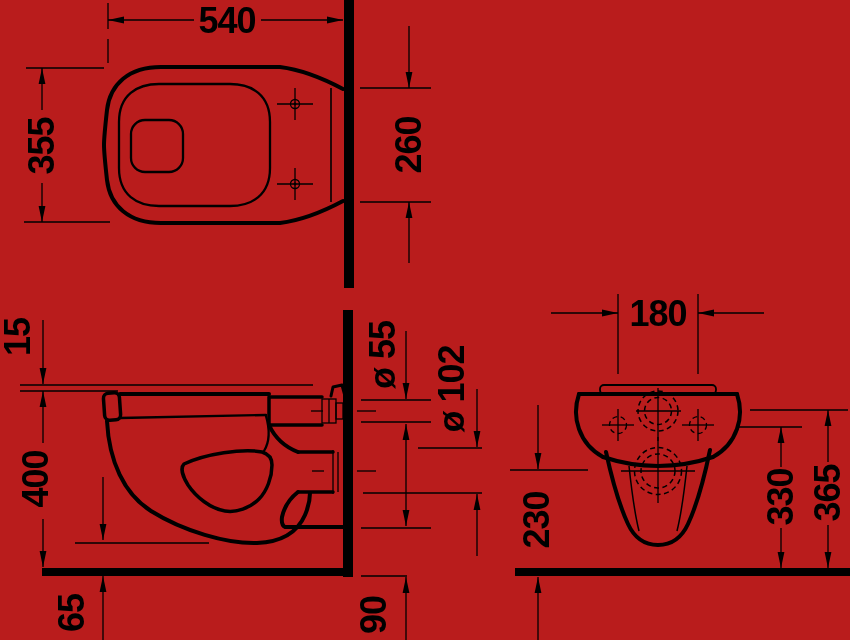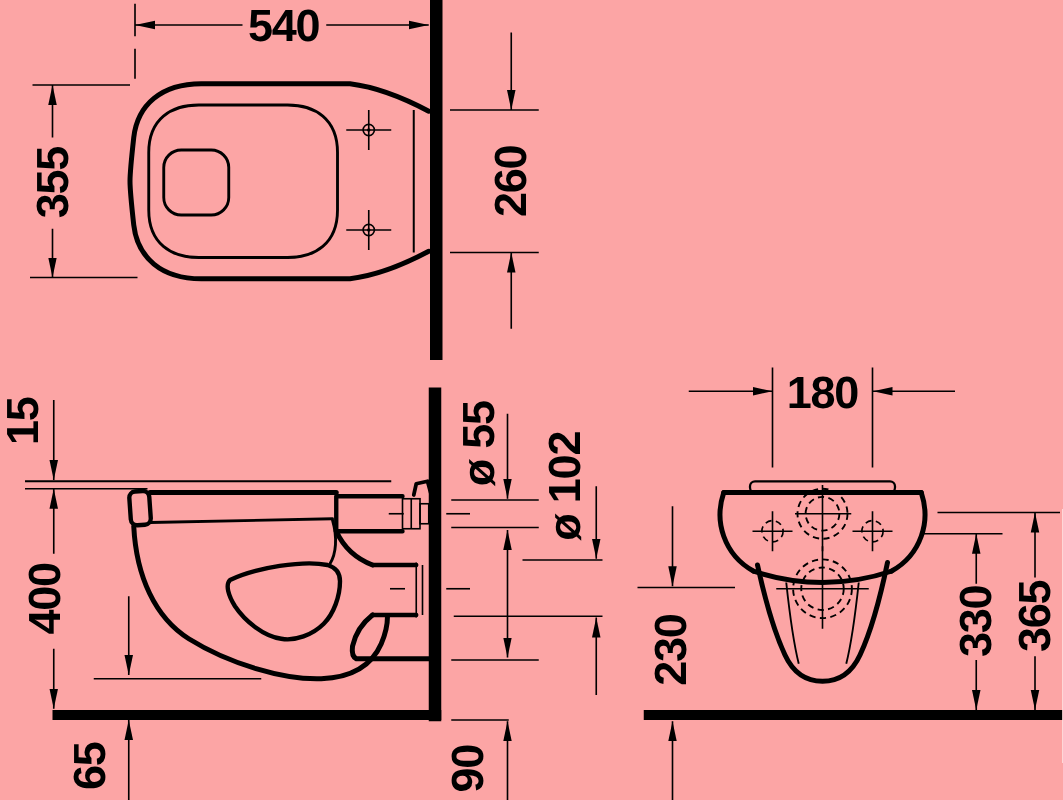--- a/index.html
+++ b/index.html
@@ -1,16 +1,16 @@
 <!DOCTYPE html>
 <html><head>
 <meta charset="utf-8">
 <style>
   html,body{margin:0;padding:0;background:#ffffff;}
-  #stage{position:relative;width:850px;height:640px;background:#fca5a5;overflow:hidden;}
+  #stage{position:relative;width:850px;height:640px;background:#b91c1c;overflow:hidden;}
   svg{display:block;}
   .thick{fill:none;stroke:#000;stroke-width:4;stroke-linecap:round;stroke-linejoin:round;}
   .t35{stroke-width:3.5;} .t3{stroke-width:3;}
   .med{fill:none;stroke:#000;stroke-width:2.3;stroke-linecap:round;stroke-linejoin:round;}
   .t2{stroke-width:2;} .t25{stroke-width:2.5;}
   .thin{fill:none;stroke:#000;stroke-width:1.3;}
   .t16{stroke-width:1.6;}
   .dash{stroke-dasharray:5 3.5;}
   .cdash{stroke-dasharray:26 10;}
   .bar{fill:#000;stroke:none;}

